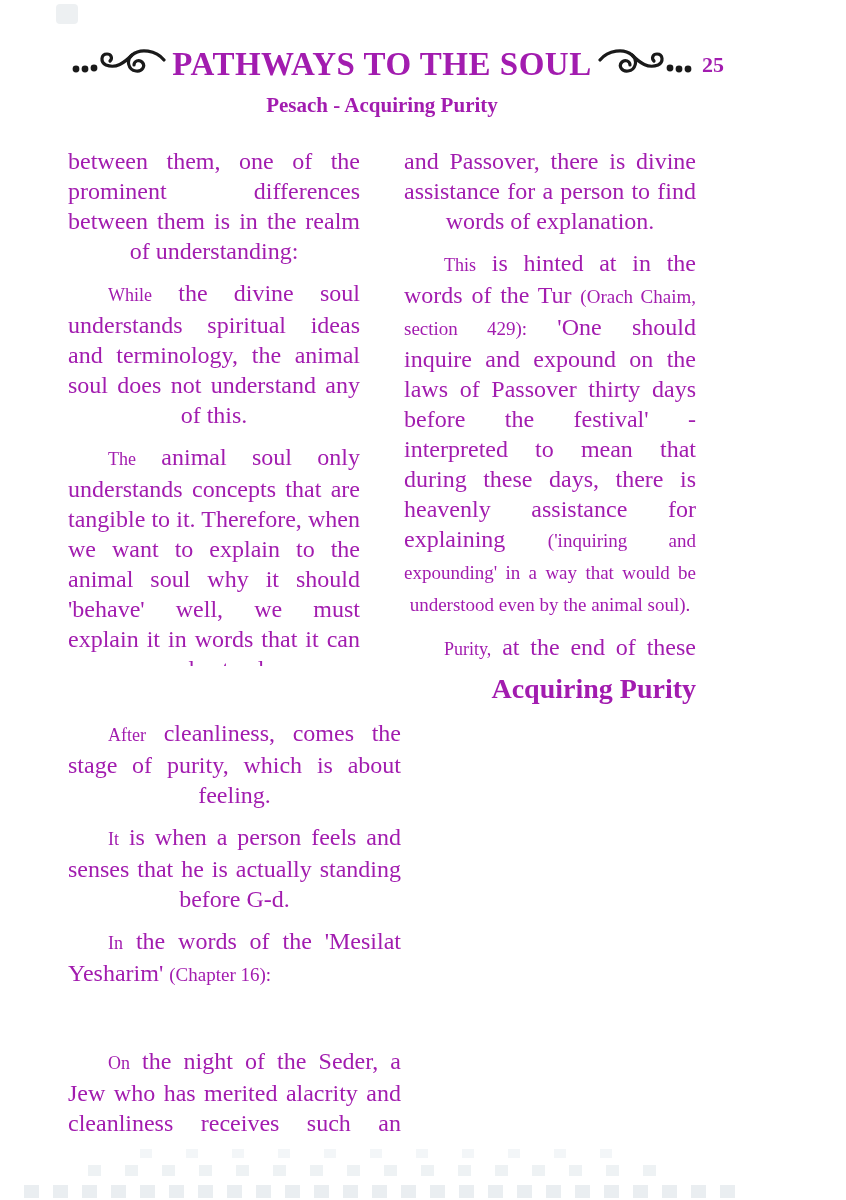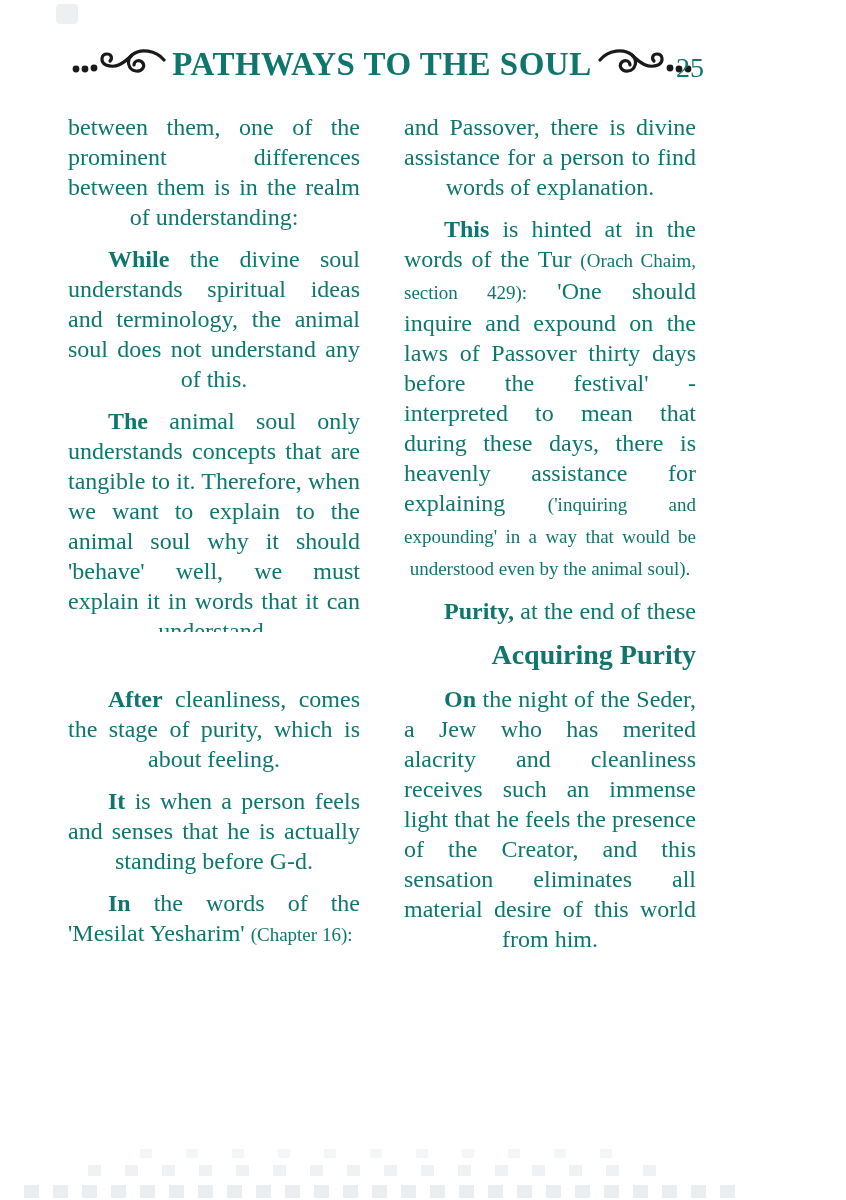--- a/index.html
+++ b/index.html
@@ -1,60 +1,60 @@
 <!DOCTYPE html>
 <html><head>
 <meta charset="utf-8">
 <style>
   html,body{margin:0;padding:0;background:#ffffff;}
   .page{
     position:relative;
     width:764px;height:1200px;
     background:#ffffff;
     font-family:"Liberation Serif", serif;
-    color:#0f766e;
+    color:#a21caf;
     overflow:hidden;
   }
   
   header{padding-top:44px;text-align:center;}
   .title-row{
     display:flex;align-items:center;justify-content:center;gap:6px;
     height:40px;
   }
   .title{
     margin:0;display:inline-block;
     font-size:33px;font-weight:bold;letter-spacing:0.5px;
     white-space:nowrap;line-height:40px;
   }
   .orn{display:inline-block;width:94px;height:34px;}
   .orn svg{display:block;}
   .orn-left svg{transform:scaleX(-1);}
   .page-number{
-    position:absolute;top:52px;right:60px;
-    font-size:28px;font-weight:normal;
+    position:absolute;top:52px;right:40px;
+    font-size:22px;font-weight:bold;
   }
   .subtitle{
     margin:8px 0 0 0;
     font-size:21px;font-weight:bold;line-height:26px;
   }
   
   main{margin-top:28px;padding:0 68px;}
   .cols{display:flex;gap:44px;}
   .col{width:333px;}
   .sec1{height:520px;overflow:hidden;}
-  .sec2{height:420px;overflow:hidden;}
+  .sec2{height:420px;overflow:hidden;flex-direction:column;}
   .para{
     margin:0 0 12px 0;
     font-size:24px;line-height:30px;
     text-align:justify;text-align-last:center;
   }
   .para.indent{text-indent:40px;}
   .para.last-left{text-align-last:left;}
   .para.last-just{text-align-last:justify;}
-  .lead{font-weight:bold;font-size:24px;}
+  .lead{font-weight:normal;font-size:18px;}
   .small{font-size:19px;}
   .heading{
     margin:6px 0 12px 0;
     font-size:28px;font-weight:bold;text-align:right;line-height:34px;
   }
   
   .artifact-top{
     position:absolute;left:56px;top:4px;width:22px;height:20px;
     background:#edf0f2;border-radius:4px;
   }
@@ -103,20 +103,21 @@
           </g>
           <g fill="#1a1a1a">
             <circle cx="72" cy="21" r="3.4"></circle>
               <circle cx="81" cy="22" r="3.4"></circle>
               <circle cx="90" cy="22" r="3.4"></circle>
           </g>
         </svg>
       </span>
     </div>
     <div class="page-number">25</div>
+    <h2 class="subtitle">Pesach - Acquiring Purity</h2>
   </header>
 
   <main>
 
     <section class="cols sec1">
       <div class="col">
         <p class="para"><span>between them, one of the prominent differences between them is in the realm of understanding:</span></p>
         <p class="para indent"><span class="lead">While</span><span> the divine soul understands spiritual ideas and terminology, the animal soul does not understand any of this.</span></p>
         <p class="para indent"><span class="lead">The</span><span> animal soul only understands concepts that are tangible to it. Therefore, when we want to explain to the animal soul why it should 'behave' well, we must explain it in words that it can understand.</span></p>
         <p class="para indent last-just"><span class="lead">Our</span><span> sages revealed to us that in the thirty days between Purim</span></p>

